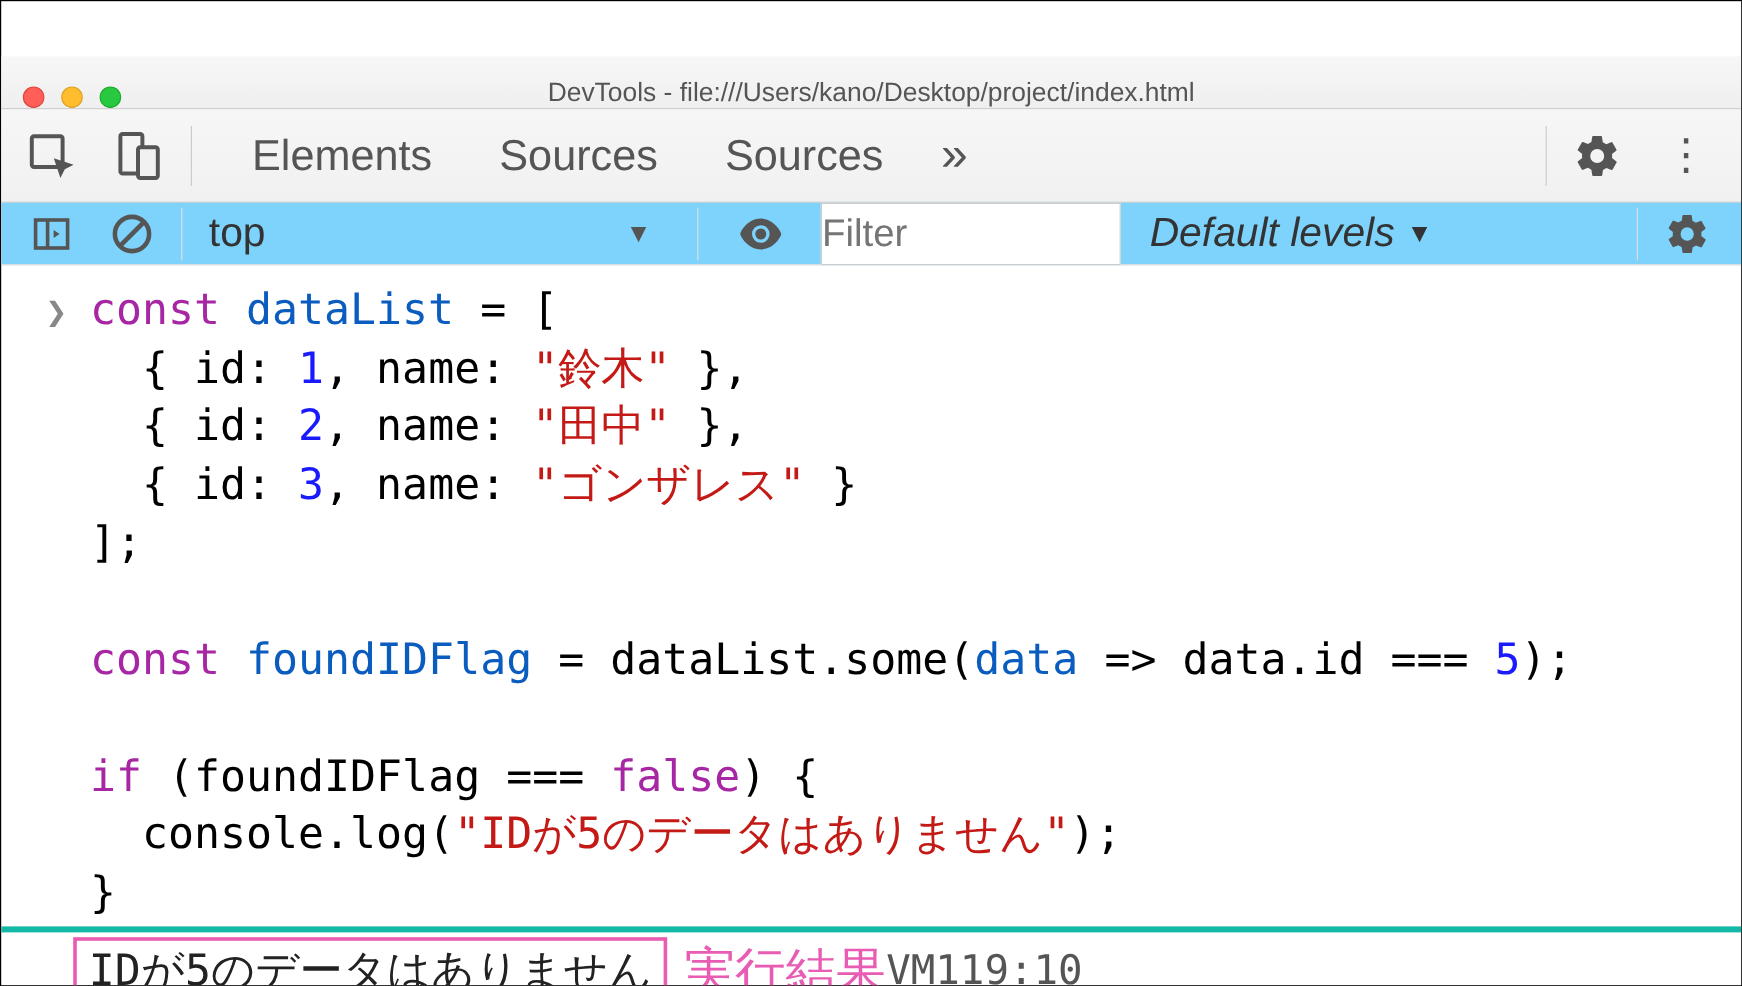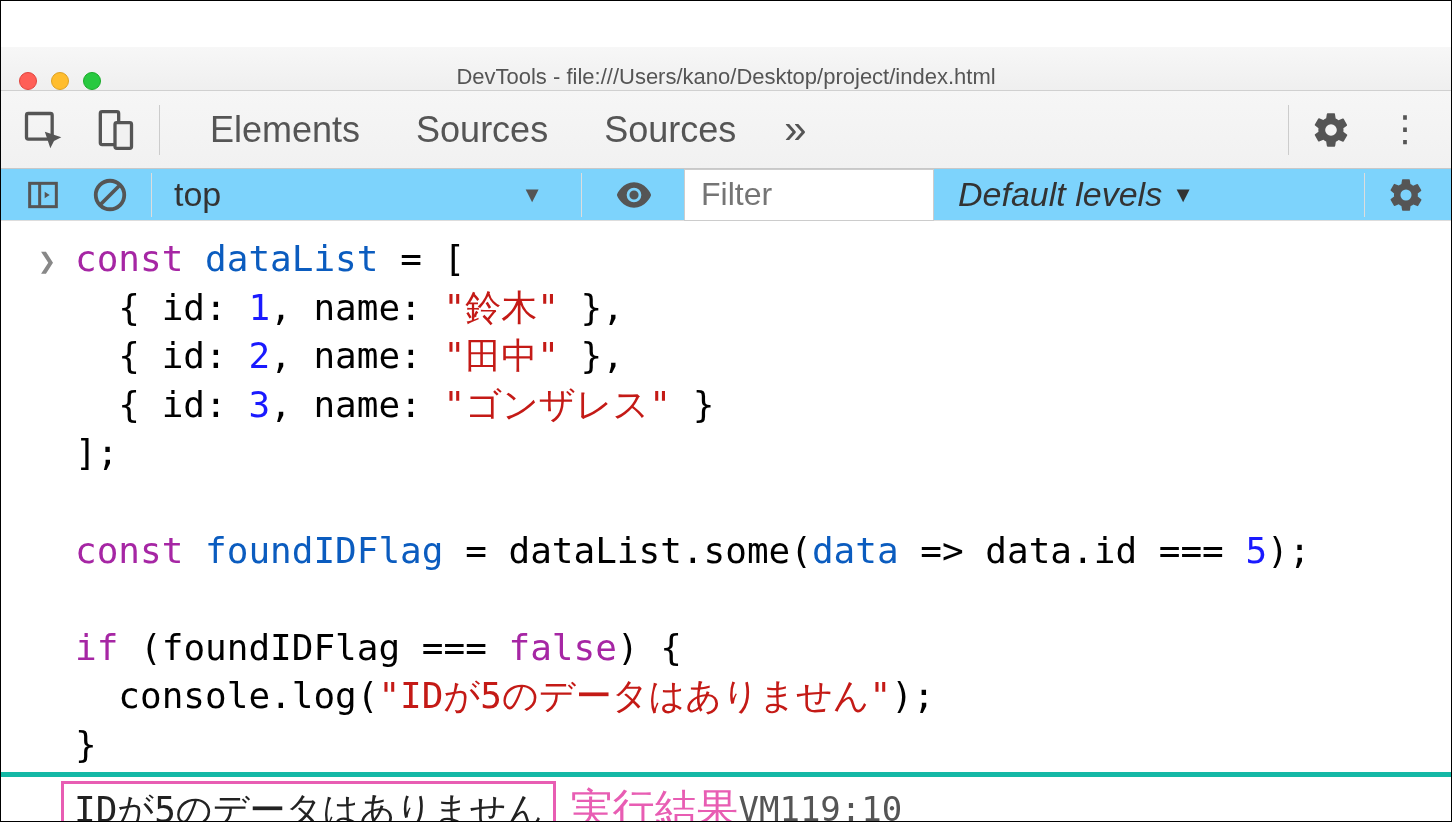--- a/index.html
+++ b/index.html
@@ -50,21 +50,21 @@
     height:52px;
     border-bottom:1px solid #ddd;
     display:flex; align-items:center;
     background:#7dd3fc;
   }
   .toolbar .tgrp { display:flex; align-items:center; gap:28px; padding-left:22px; }
   .toolbar .tdiv { width:1px; height:44px; background:#ddd; margin:0 22px; }
   .context-select { font-size:34px; color:#333; flex:0 0 auto; display:flex; align-items:center; gap:300px; padding-right:16px;}
   .context-select .tri { color:#555; font-size:22px; }
   .filter-input {
-    width:250px; height:52px; border:1px solid #ccc; font-size:32px; padding:0 16px; color:#888;
+    width:250px; height:52px; border:1px solid #ccc; font-size:32px; padding:0 0; color:#888;
   }
   .levels { font-size:34px; color:#333; display:flex; align-items:center; gap:10px;font-style:italic; }
   .console-area { padding: 12px 0 0 0; font-family: Menlo, Consolas, monospace; font-size:36px; line-height:1.35; }
   .row { display:flex; align-items:flex-start; padding: 2px 18px; }
   .gutter { width:56px; color:#888; font-size:30px; padding-top:6px; text-align:center; }
   .code { white-space:pre; }
   .kw { color:#a626a4; }
   .id { color:#0b5cbf; }
   .num { color:#1a1aff; }
   .str { color:#c41a16; }

